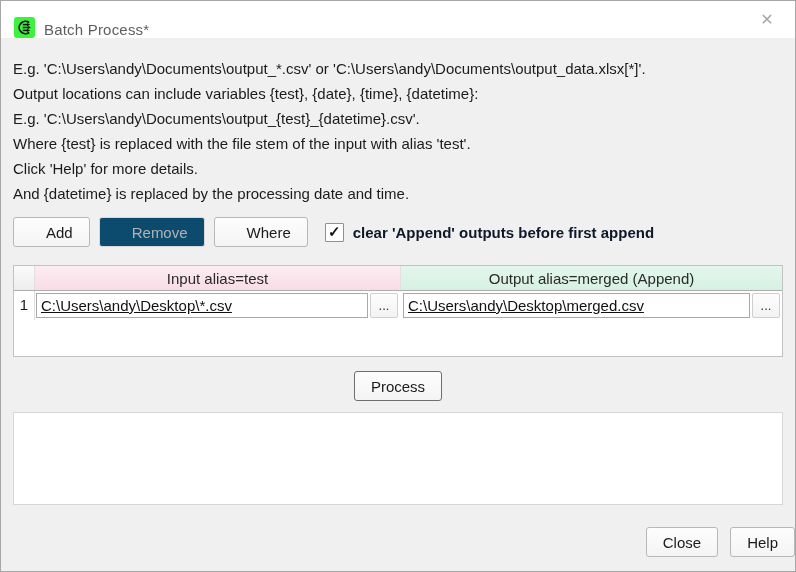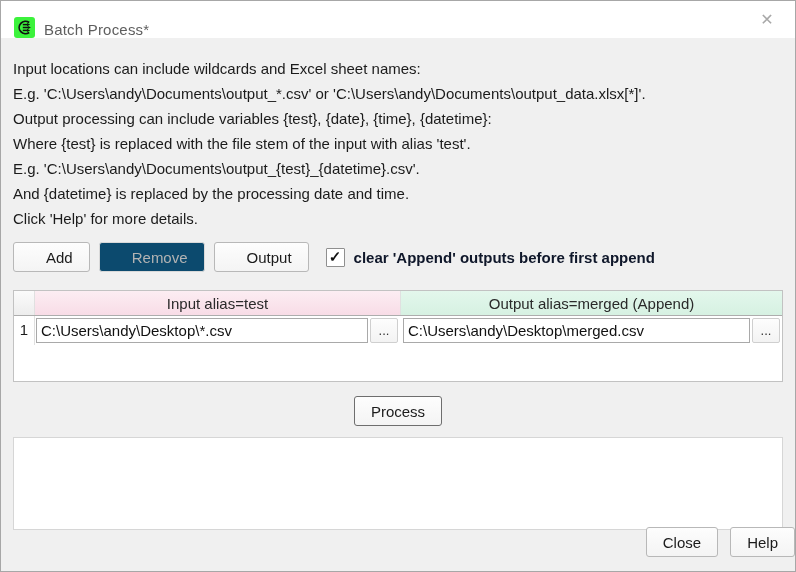--- a/index.html
+++ b/index.html
@@ -62,21 +62,21 @@
   .hdr-input{ width:366px; flex:0 0 auto;
         background:linear-gradient(#fcedf2,#f8dce6); border-right:1px solid #e0e0e0; }
   .hdr-output{ flex:1 1 auto; background:linear-gradient(#e3f7ec,#d6f1e2); }
   .grid-row{ display:flex; align-items:center; height:29px; flex:0 0 auto; }
   .rownum{
     width:21px; flex:0 0 auto; text-align:center; font-size:15px; color:#1b1b1b;
     border-right:1px solid #e0e0e0; line-height:27px; height:100%;
   }
   .cell-field{
     height:25px; border:1px solid #a9a9a9; background:#fff; font-size:15px;
-    color:#111; padding:0 4px; font-family:"Liberation Sans", sans-serif; outline:none;
+    color:#111; padding:0 4px; font-family:"Liberation Sans", sans-serif; outline:none;text-decoration:underline;
   }
   .field-input{ width:332px; margin-left:1px; flex:0 0 auto; }
   .field-output{ flex:1 1 auto; margin-left:3px; min-width:0; }
   .browse-btn{
     width:28px; height:25px; margin:0 2px; flex:0 0 auto;
     background:linear-gradient(#fdfdfd,#f3f3f3); border:1px solid #cfcfcf;
     border-radius:2px; font-size:13px; color:#333;
     display:flex; align-items:center; justify-content:center;
   }
   
@@ -109,33 +109,32 @@
         <polygon points="13,11.6 16.6,13.4 13,15.2" fill="#101010"></polygon>
       </svg>
     </div>
     <div class="title-text">Batch Process*</div>
     <div class="close-btn">✕</div>
   </div>
 
   <div class="content">
 
     <div class="info-lines">
-      <div class="info-line">Input locations can include wildcards and Excel sheet names:</div>
       <div class="info-line">E.g. 'C:\Users\andy\Documents\output_*.csv' or 'C:\Users\andy\Documents\output_data.xlsx[*]'.</div>
-      <div class="info-line">Output processing can include variables {test}, {date}, {time}, {datetime}:</div>
+      <div class="info-line">Output locations can include variables {test}, {date}, {time}, {datetime}:</div>
+      <div class="info-line">E.g. 'C:\Users\andy\Documents\output_{test}_{datetime}.csv'.</div>
       <div class="info-line">Where {test} is replaced with the file stem of the input with alias 'test'.</div>
-      <div class="info-line">E.g. 'C:\Users\andy\Documents\output_{test}_{datetime}.csv'.</div>
+      <div class="info-line">Click 'Help' for more details.</div>
       <div class="info-line">And {datetime} is replaced by the processing date and time.</div>
-      <div class="info-line">Click 'Help' for more details.</div>
     </div>
 
     <div class="toolbar">
       <button class="btn">Add</button>
       <button class="btn disabled" disabled="">Remove</button>
-      <button class="btn">Output</button>
+      <button class="btn">Where</button>
       <div class="checkbox-wrap">
         <div class="checkbox">
           <span>✓</span>
         </div>
         <span class="checkbox-label">clear 'Append' outputs before first append</span>
       </div>
     </div>
 
     <div class="grid">
       <div class="grid-header">

